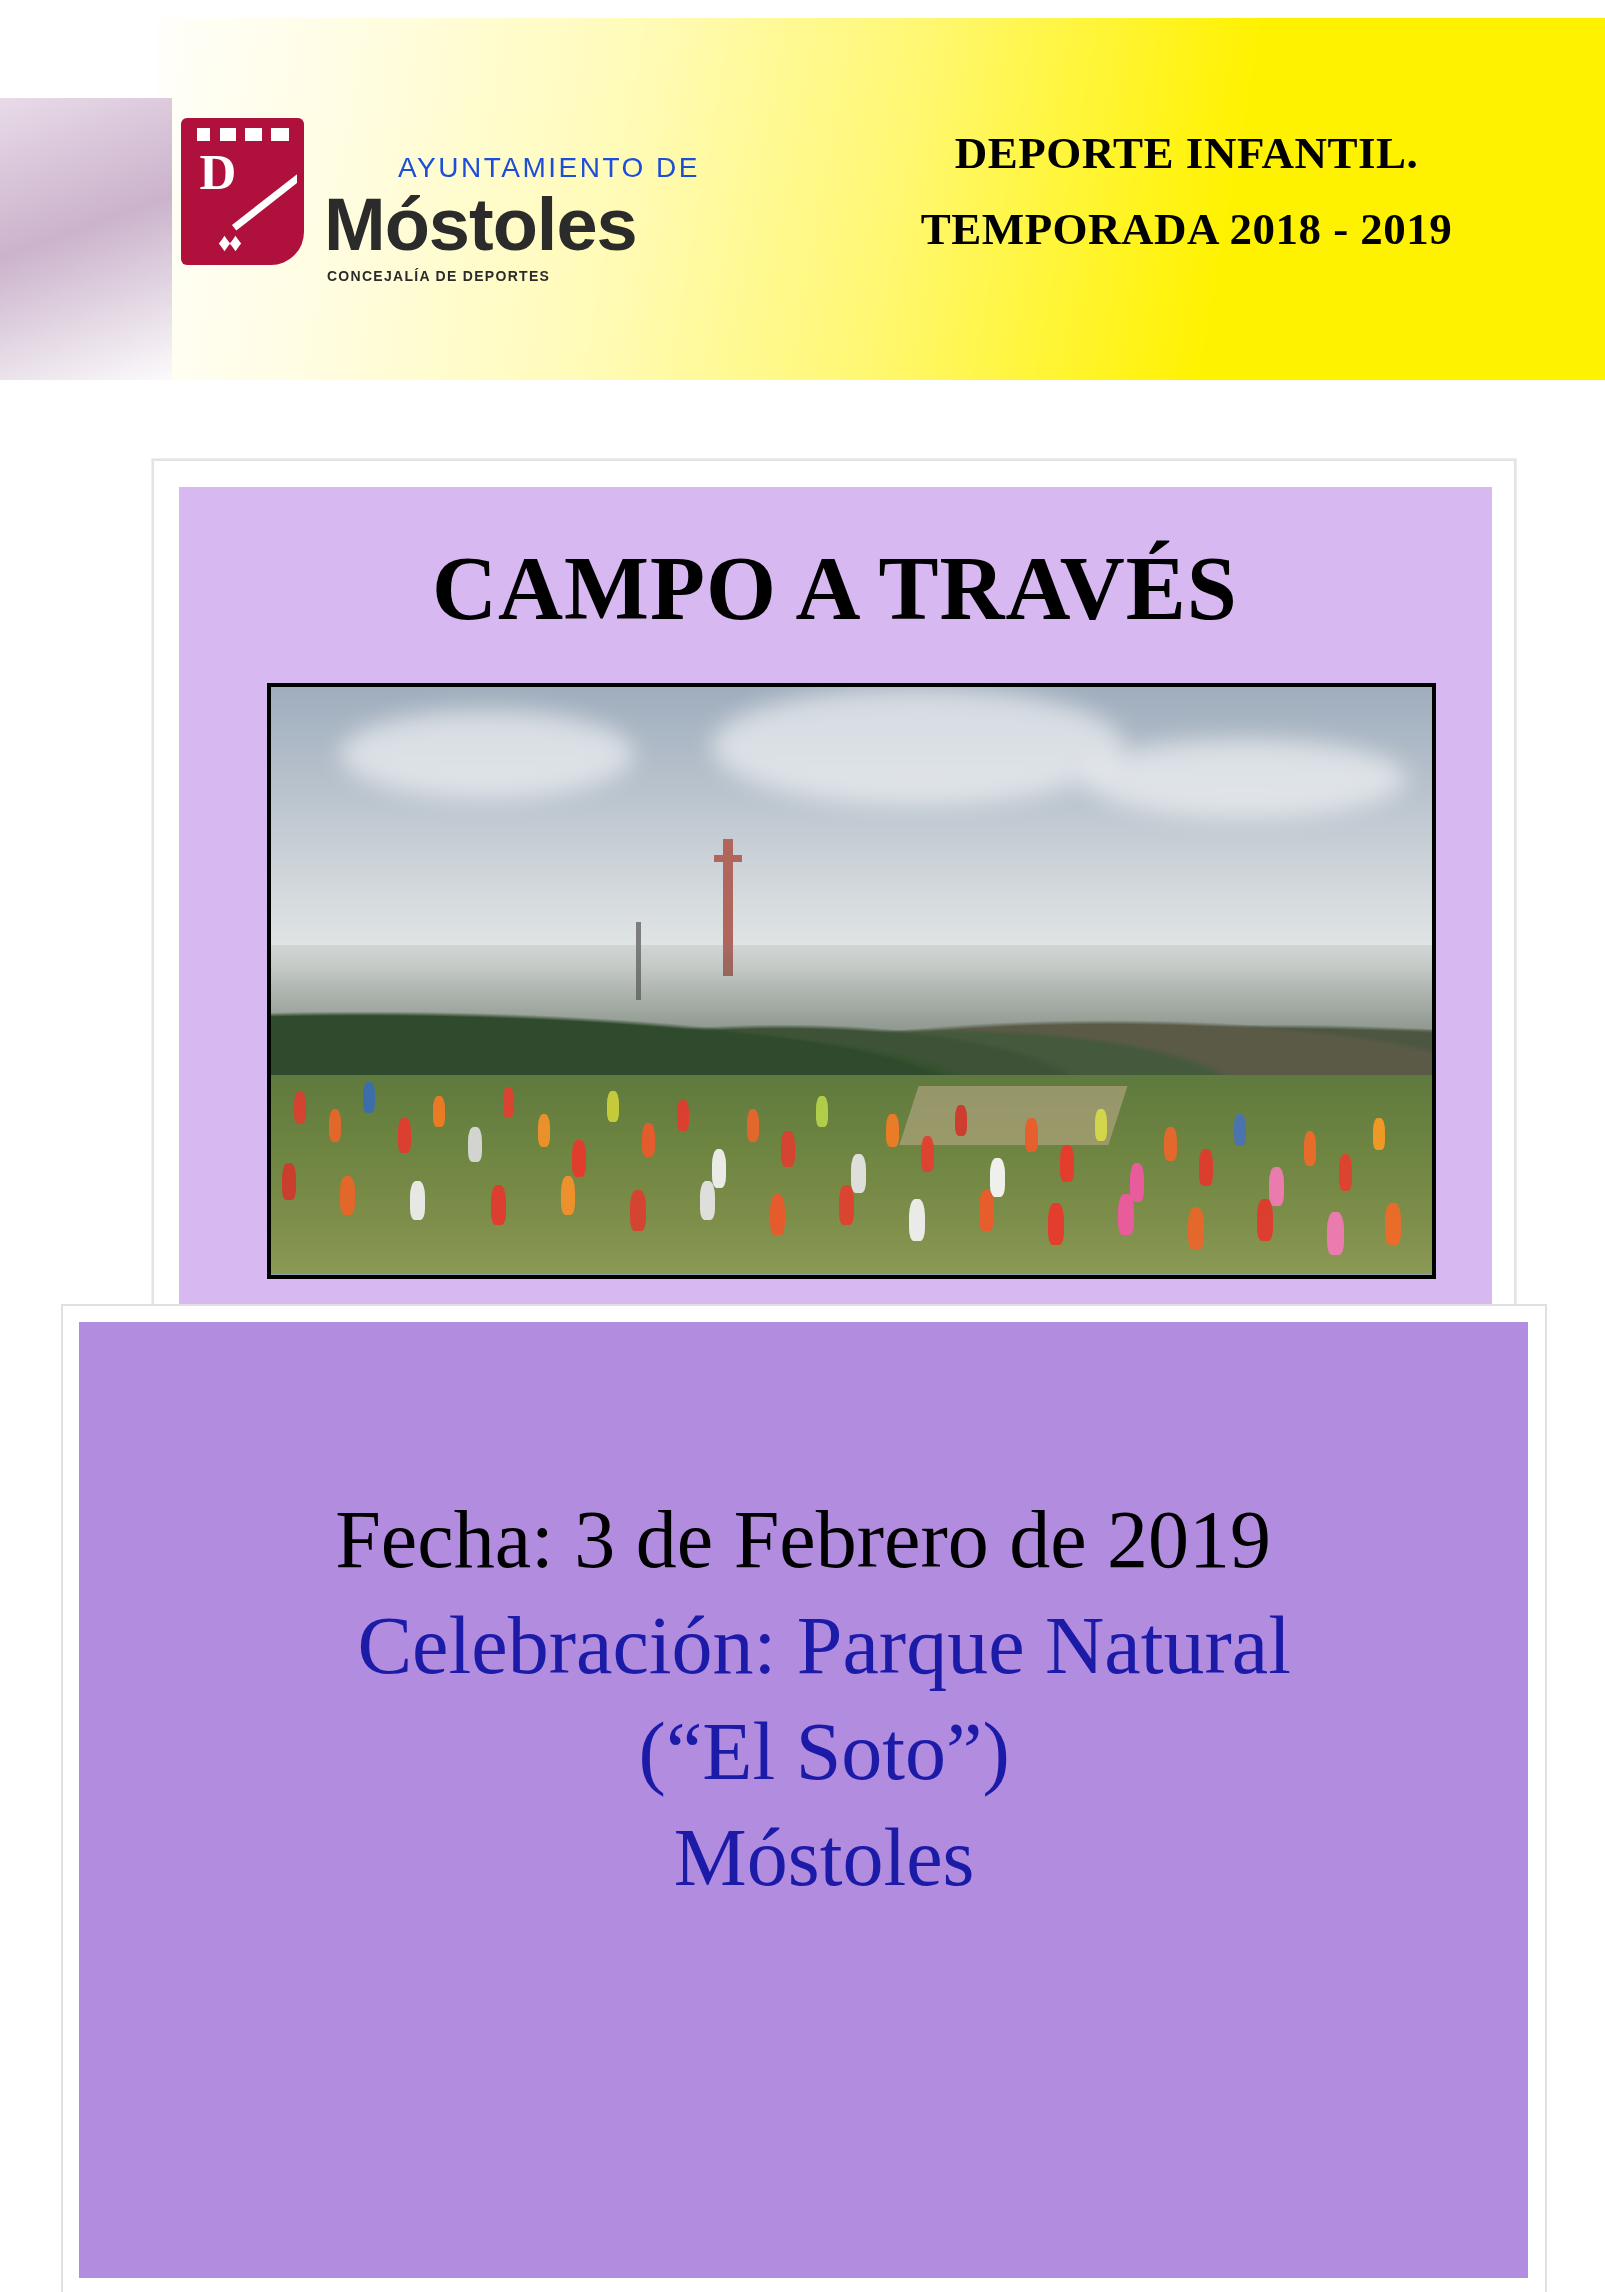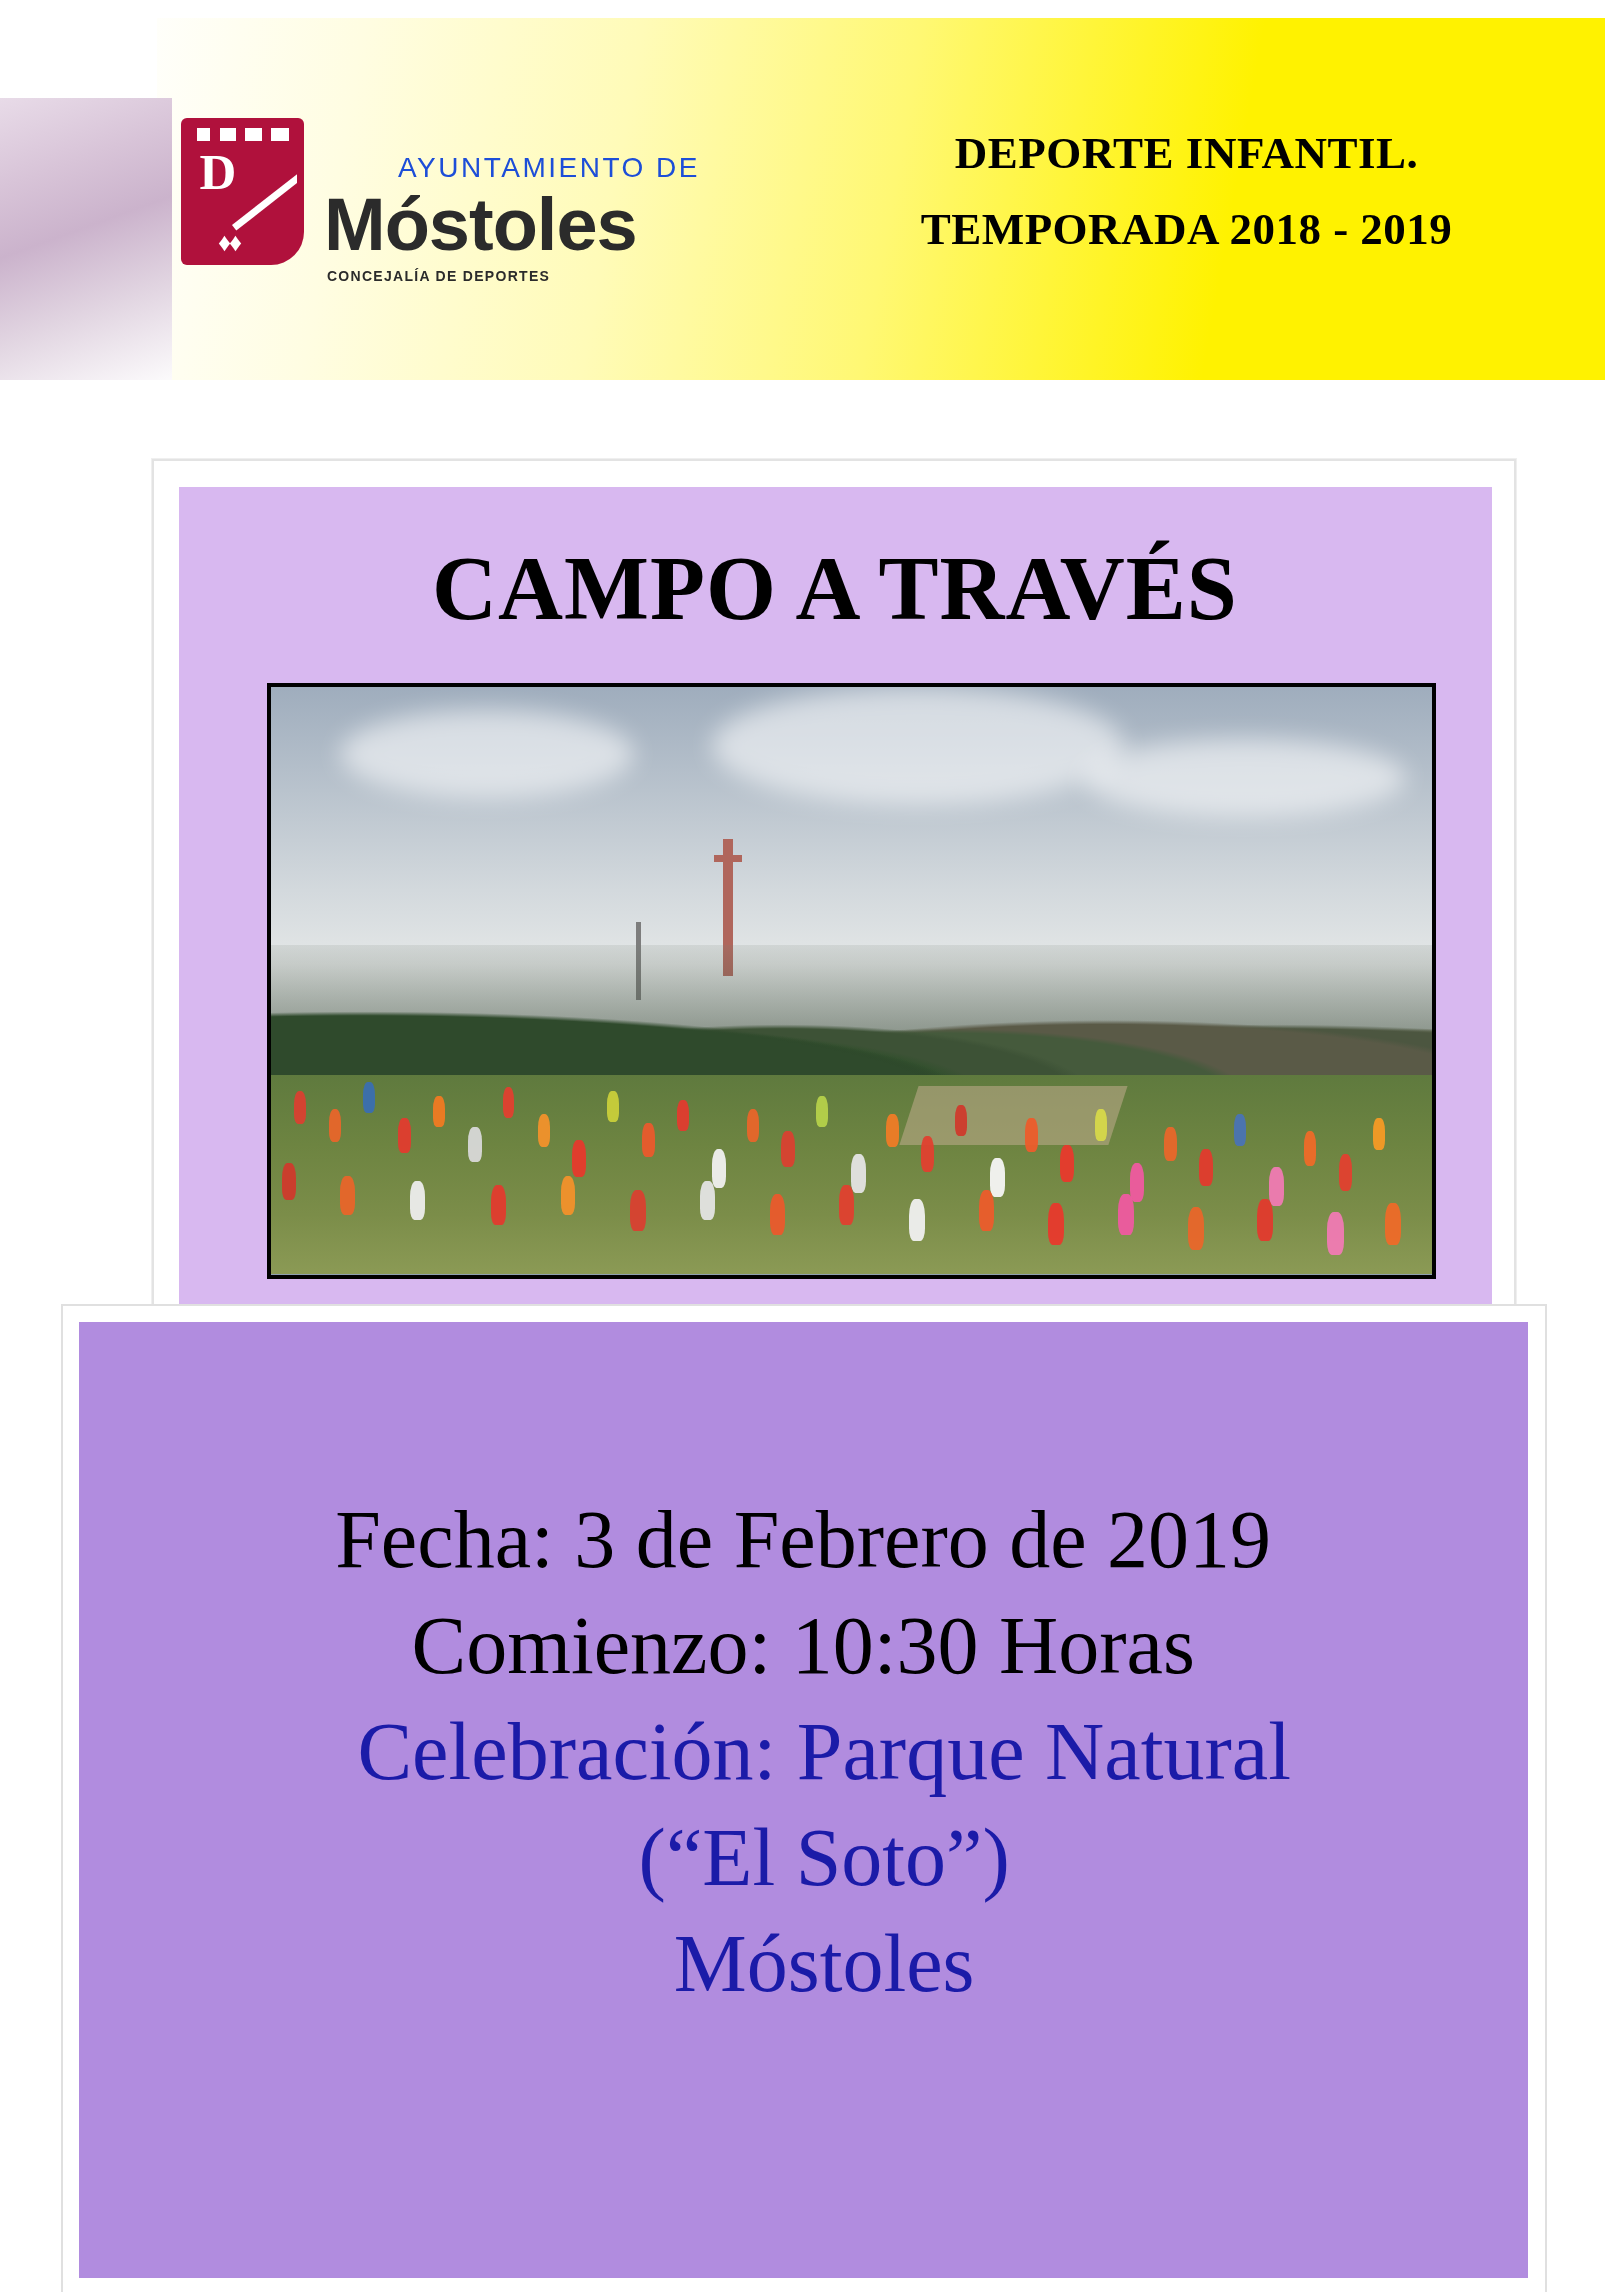--- a/index.html
+++ b/index.html
@@ -434,20 +434,19 @@
         <i style="left:96%;top:68%;width:15.7px;height:42px;background:#ee6a28"></i>
       </div>
     </div>
   </div>
 </div>
 
 <div class="info-panel">
   <div class="info-inner">
     <div class="info-text">
       <div>Fecha: 3 de Febrero de 2019</div>
-      <div>Comienzo: 10:30 Horas</div>
       <div class="blue">Celebración: Parque Natural</div>
       <div class="blue">(“El Soto”)</div>
       <div class="blue">Móstoles</div>
     </div>
   </div>
 </div>
 
 
 </body></html>

